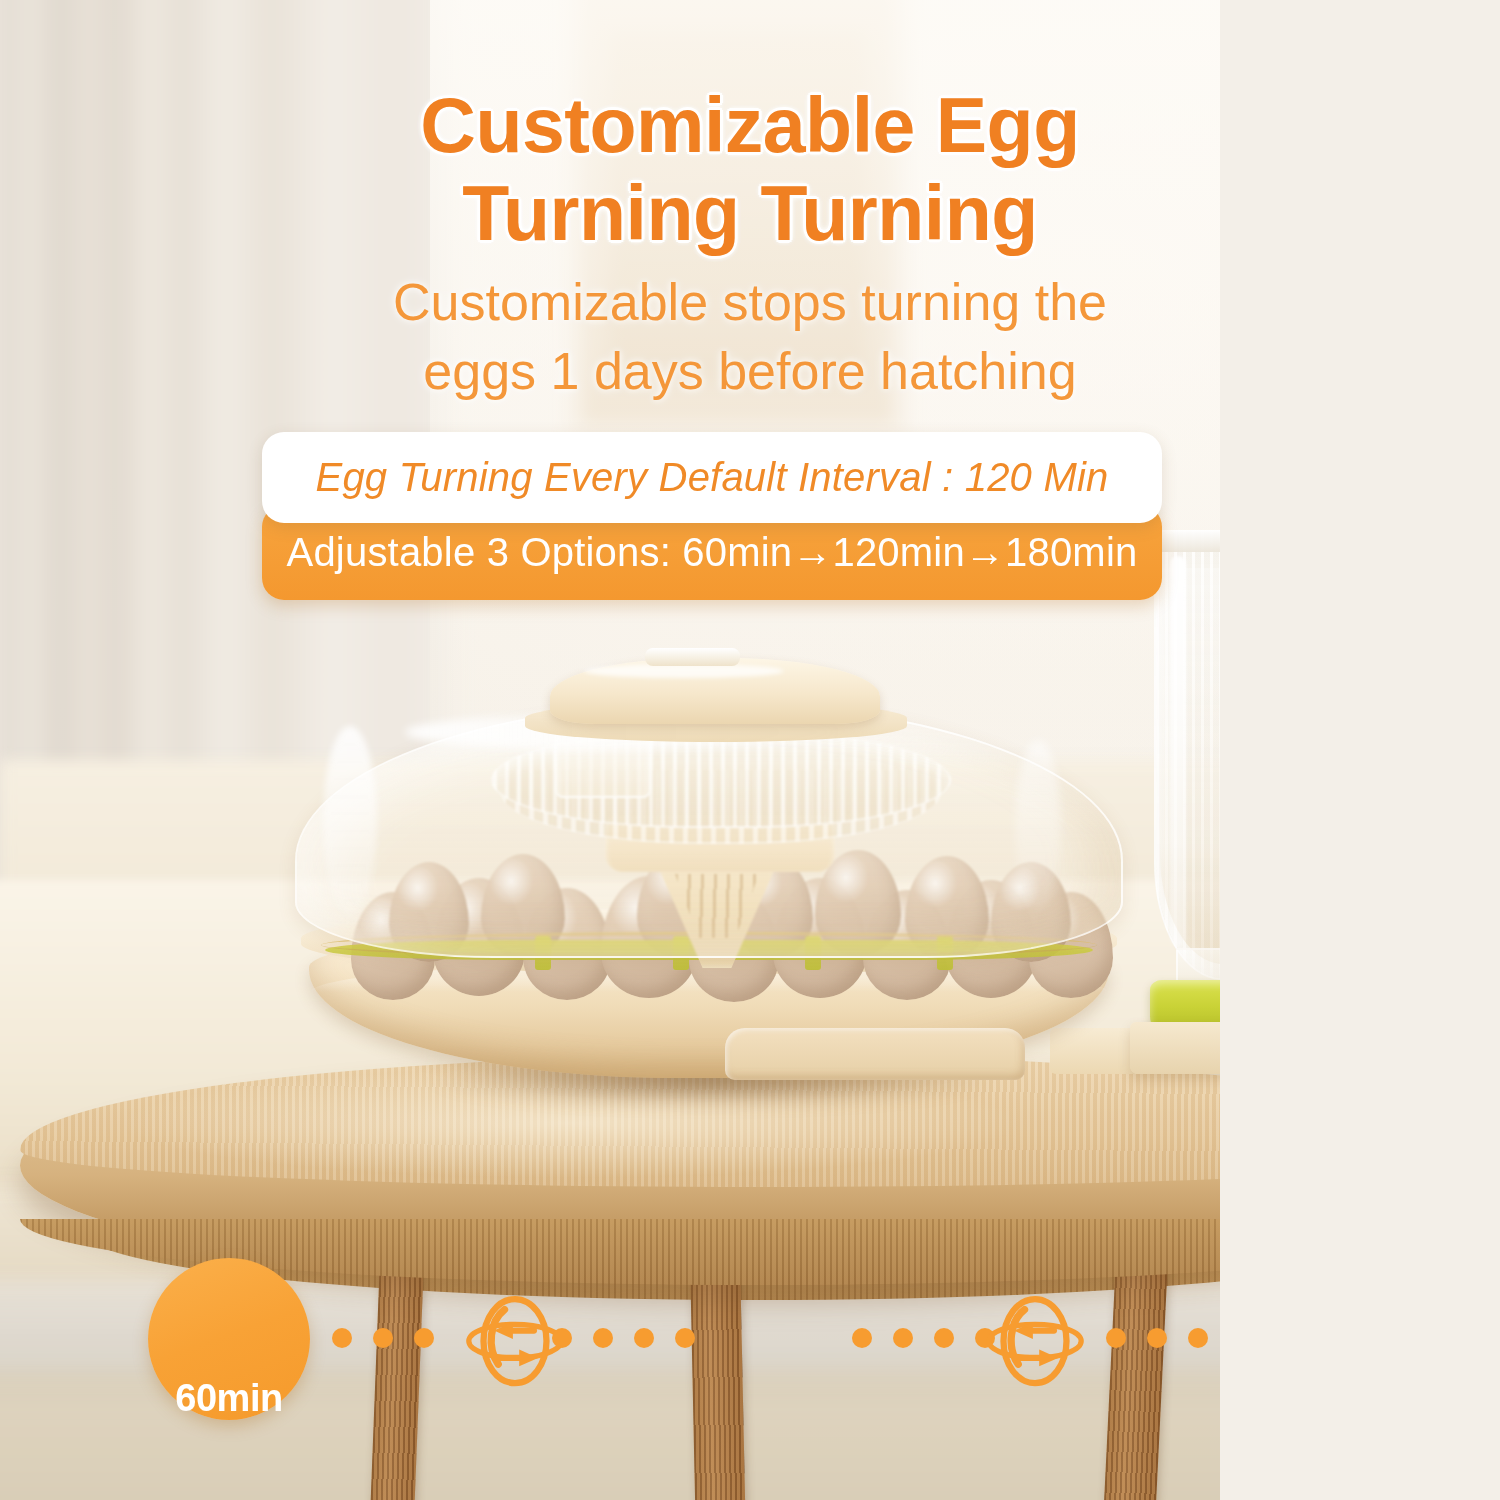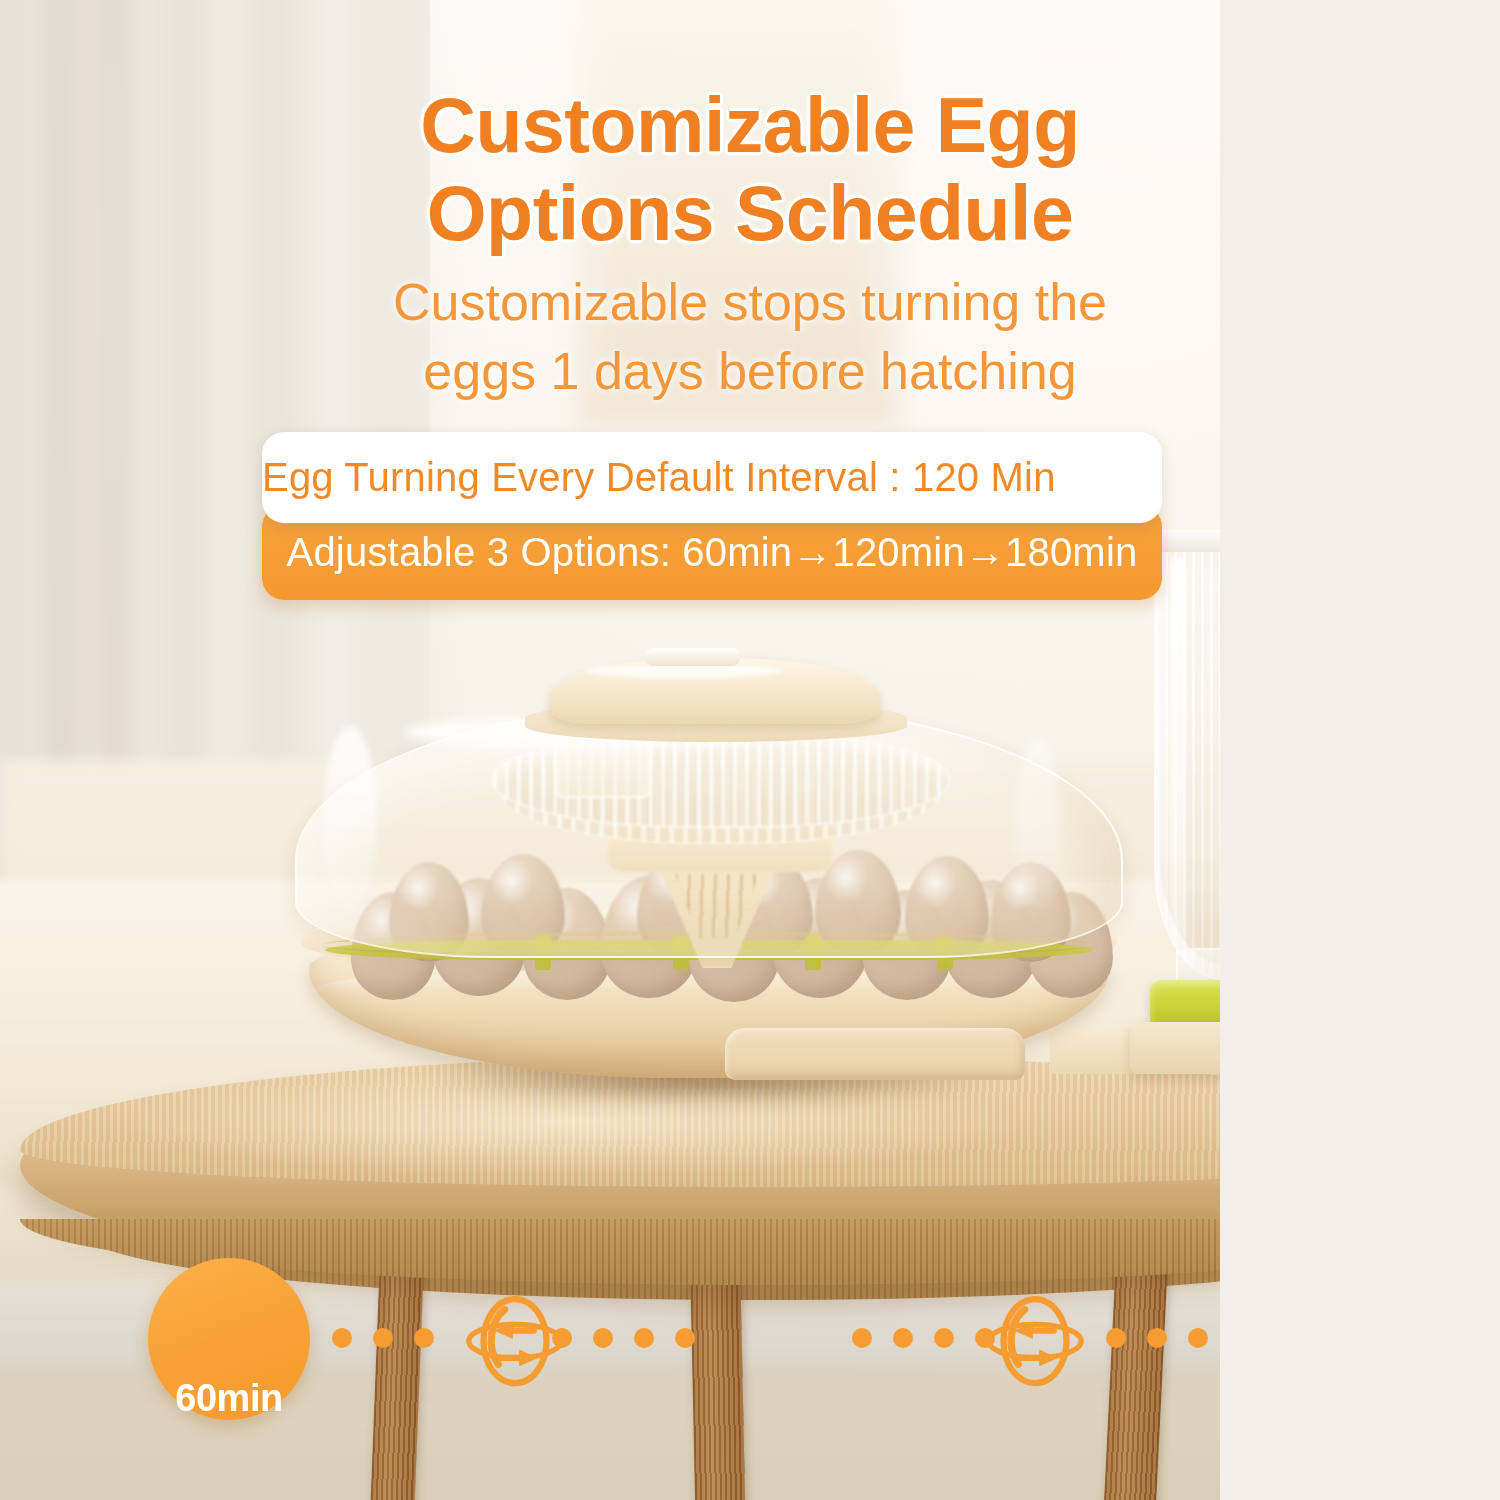--- a/index.html
+++ b/index.html
@@ -412,22 +412,23 @@
     color:#F4973A;
     text-shadow:0 0 6px rgba(255,255,255,.95), 0 0 12px rgba(255,255,255,.7);
   }
 
   
   .card-white {
     position:absolute; left:262px; top:432px; width:900px; height:91px;
     background:#fff;
     border-radius:22px;
     box-shadow:0 5px 16px rgba(120,90,50,.16);
-    display:flex; align-items:center; justify-content:flex-start;
+    display:flex; align-items:center; justify-content:center;
     z-index:3;
+    font-style:italic;
   }
   .card-white span {
     font-size:40px;
     color:#F08A27;
     letter-spacing:.2px;
     white-space:nowrap;
   }
   .card-orange {
     position:absolute; left:262px; top:505px; width:900px; height:95px;
     background:linear-gradient(180deg,#F7A43E 0%, #F4982F 100%);
@@ -556,21 +557,21 @@
     <div class="dome-hl-top"></div>
     <div class="dome-hl-right"></div>
 
     <div class="motor-collar"></div>
     <div class="motor-top"></div>
     <div class="motor-knob"></div>
   </div>
 
   <div class="headline">
     <div>Customizable Egg</div>
-    <div>Options Schedule</div>
+    <div>Turning Turning</div>
   </div>
 
   <div class="subline">
     <div>Customizable stops turning the</div>
     <div>eggs 1 days before hatching</div>
   </div>
 
   <div class="card-orange">
     <span>Adjustable 3 Options: 60min→120min→180min</span>
   </div>

